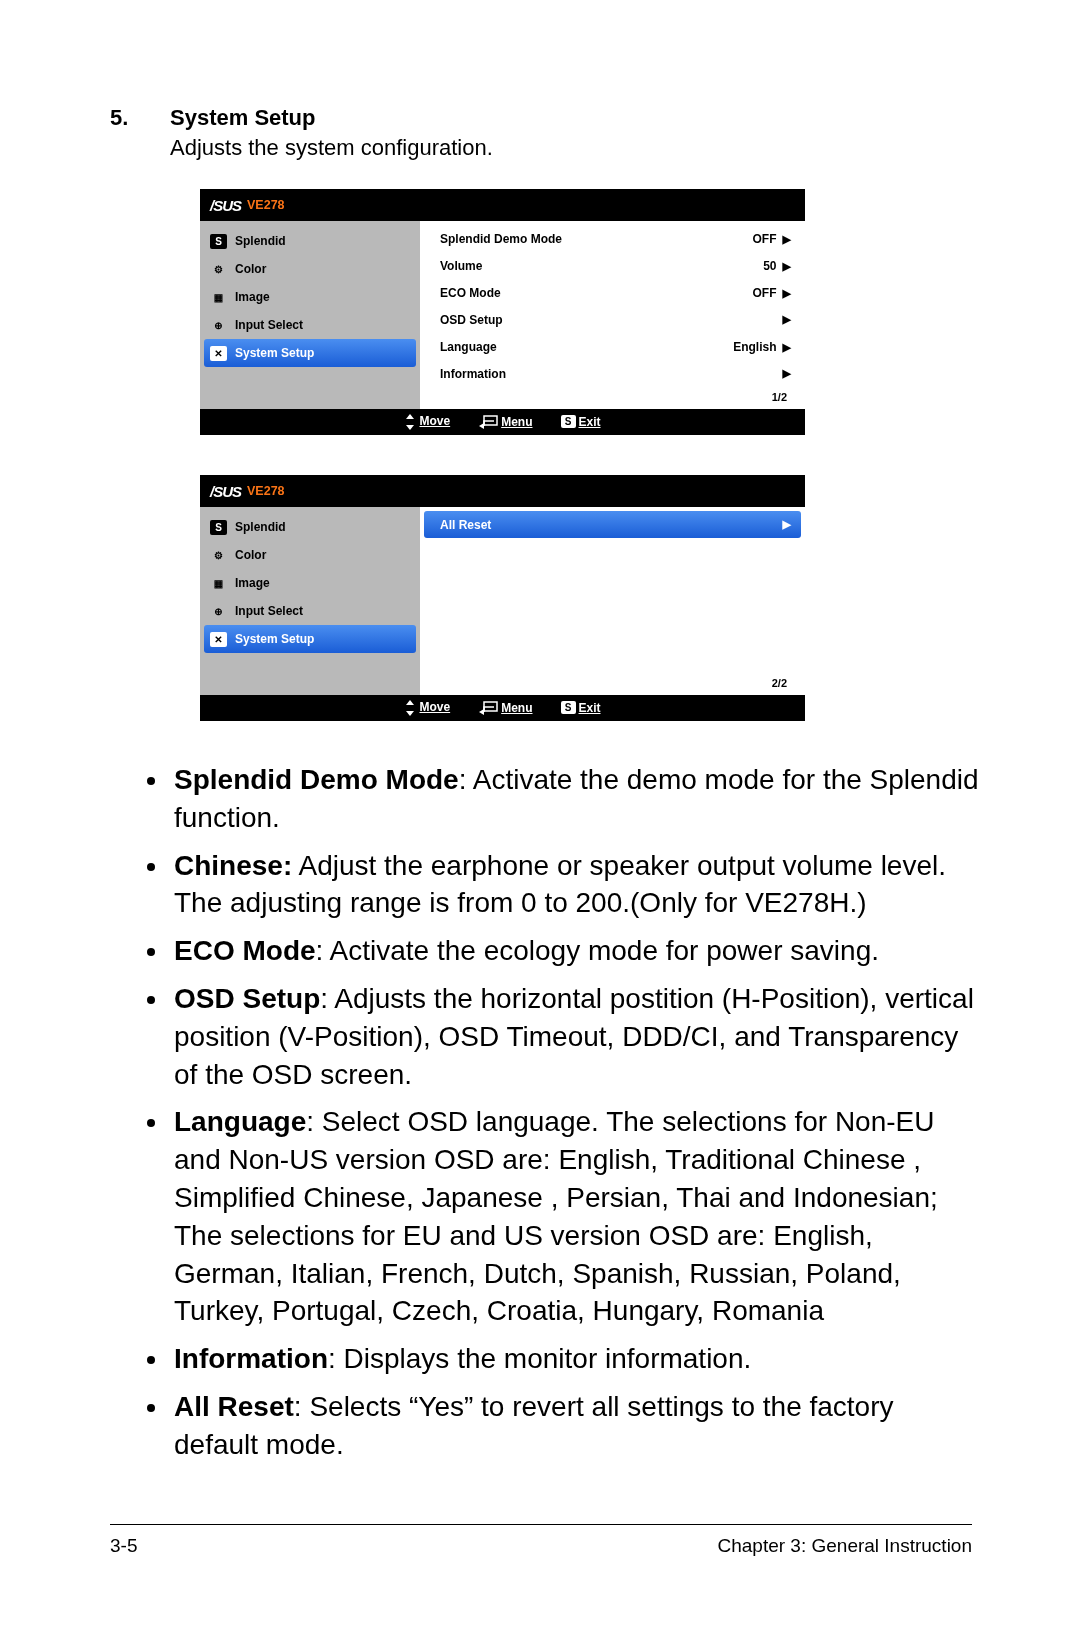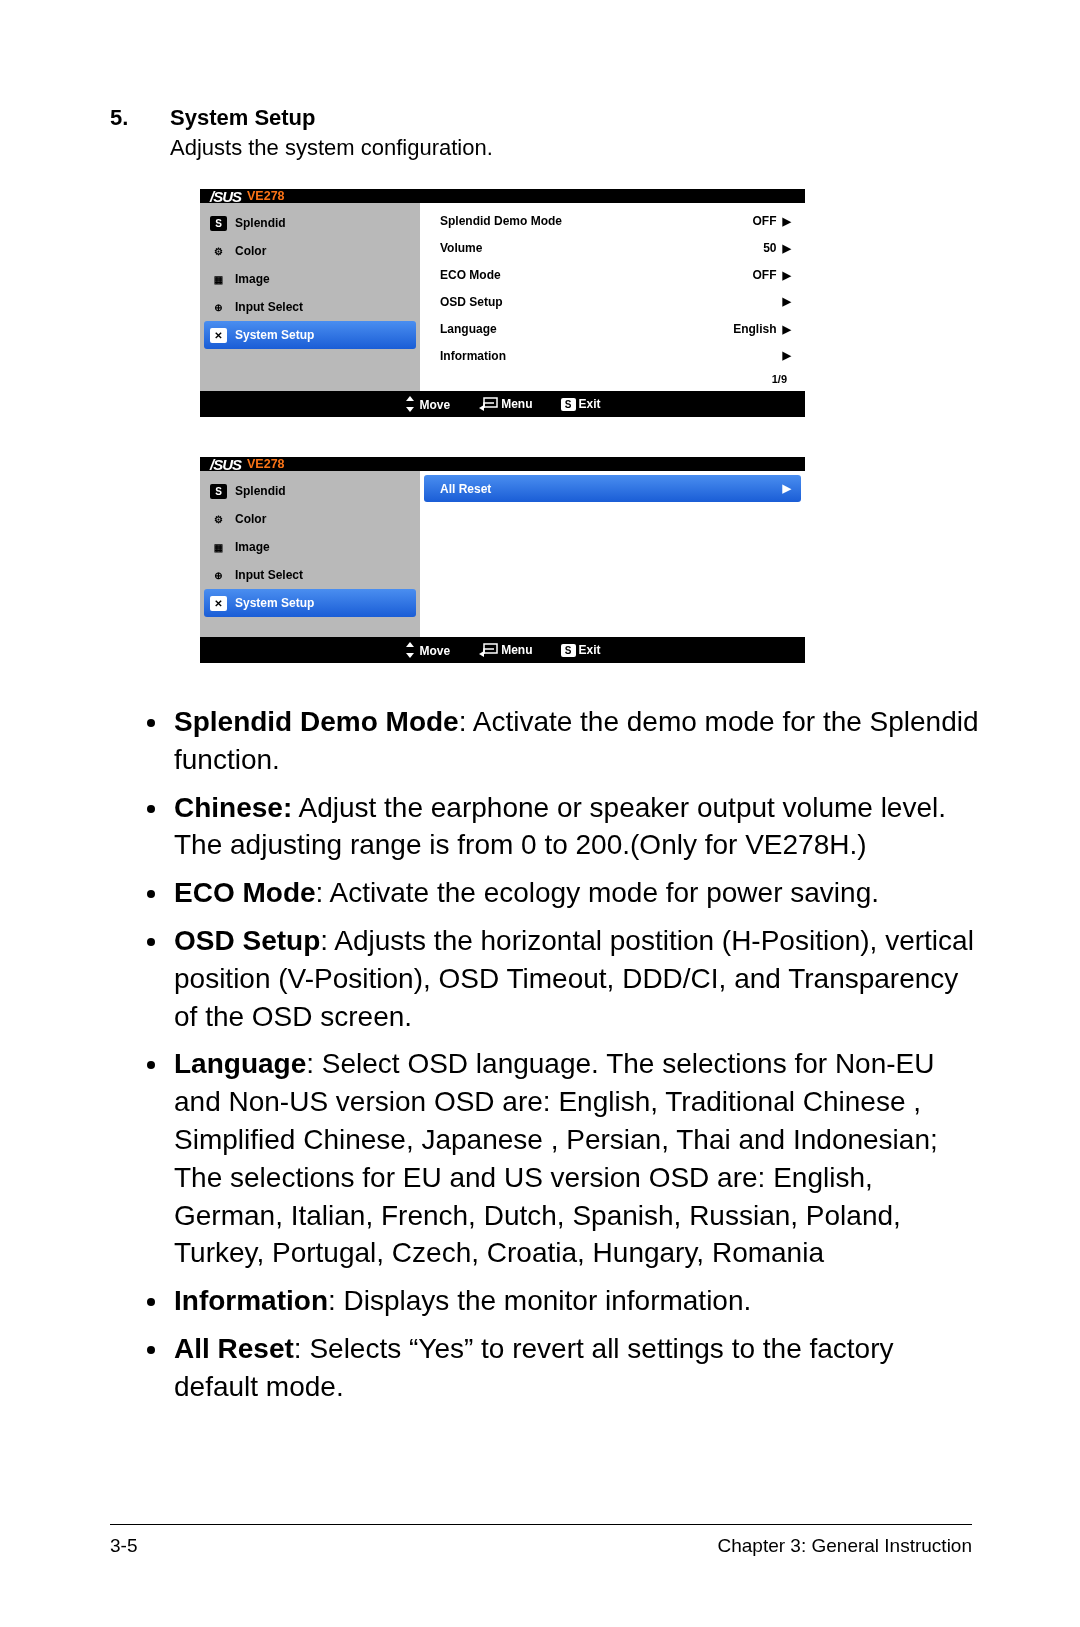--- a/index.html
+++ b/index.html
@@ -4,38 +4,38 @@
 <style>
   * { box-sizing: border-box; margin: 0; padding: 0; }
   html, body { width: 1080px; height: 1627px; background: #fff; font-family: Arial, Helvetica, sans-serif; color: #000; }
   .page { padding: 105px 100px 40px 110px; height: 1627px; position: relative; }
   .section-row { display: flex; }
   .section-num { width: 60px; font-weight: bold; font-size: 22px; }
   .section-title { font-weight: bold; font-size: 22px; }
   .section-desc { font-size: 22px; margin-top: 4px; margin-left: 60px; margin-bottom: 28px; }
   .osd-wrap { margin-left: 90px; margin-bottom: 40px; }
   .osd { width: 605px; background: #000; font-family: Arial, sans-serif; }
-  .osd-header { height: 14px; background: #000; display: flex; align-items: center; padding-left: 10px; gap: 6px; }
+  .osd-header { height: 32px; background: #000; display: flex; align-items: center; padding-left: 10px; gap: 6px; }
   .asus-logo { color: #fff; font-weight: bold; font-style: italic; font-size: 15px; letter-spacing: -1px; }
   .model { color: #f97316; font-size: 12.5px; font-weight: bold; }
   .osd-body { display: flex; background: #b9b9b9; }
   .osd-left { width: 220px; background: #b9b9b9; padding: 6px 0; }
   .osd-left-item { display: flex; align-items: center; height: 28px; padding-left: 10px; gap: 8px; font-size: 12px; font-weight: bold; color: #000; }
   .osd-left-item.selected { background: linear-gradient(#4a8ef0, #1a5dd6); color: #fff; border-radius: 3px; margin: 0 4px; padding-left: 6px; }
   .left-icon { width: 17px; height: 15px; display: inline-flex; align-items: center; justify-content: center; background: #000; color: #fff; border-radius: 2px; font-size: 10px; font-weight: bold; }
   .left-icon.selected-icon { background: #fff; color: #000; }
   .left-icon.plain { background: transparent; color: #000; }
   .osd-right { flex: 1; background: #fff; padding: 4px 4px 0 4px; position: relative; }
   .osd-right-item { display: flex; align-items: center; justify-content: space-between; height: 27px; padding: 0 10px 0 16px; font-size: 12px; font-weight: bold; color: #000; }
   .osd-right-item.selected { background: linear-gradient(#4a8ef0, #1a5dd6); color: #fff; border-radius: 3px; }
   .val-group { display: flex; align-items: flex-end; gap: 6px; }
   .arrow-r { font-size: 11px; }
   .page-ind { text-align: right; padding: 4px 14px 6px 0; font-size: 11px; font-weight: bold; }
   .osd-footer { height: 26px; background: #000; color: #fff; display: flex; align-items: center; justify-content: center; gap: 28px; font-size: 12px; font-weight: bold; }
-  .foot-item { display: flex; align-items: flex-end; gap: 3px; }
+  .foot-item { display: flex; align-items: flex-start; gap: 3px; text-decoration: underline; }
   .foot-icon { display: inline-flex; align-items: center; justify-content: center; }
   .s-badge { background: #fff; color: #000; border-radius: 2px; width: 15px; height: 13px; font-size: 10px; display: inline-flex; align-items: center; justify-content: center; font-weight: bold; }
   .bullets { margin-left: 60px; margin-top: 6px; }
   .bullets li { font-size: 28px; line-height: 1.35; margin-bottom: 10px; padding-left: 4px; }
   .bullets li .bold { font-weight: bold; }
   .page-footer { display: flex; justify-content: space-between; font-size: 19px; margin-top: 10px; position: absolute; bottom: 70px; left: 110px; right: 108px; border-top: 1px solid #000; padding-top: 10px;}
   ul { list-style: disc; }
 </style>
 </head>
 <body>
@@ -110,21 +110,21 @@
                 <span>English</span>
                 <span class="arrow-r">▶</span>
               </span>
           </div>
           <div class="osd-right-item">
             <span>Information</span>
             <span class="val-group">
                 <span class="arrow-r">▶</span>
               </span>
           </div>
-          <div class="page-ind">1/9</div>
+          <div class="page-ind">1/2</div>
         </div>
       </div>
       <div class="osd-footer">
         <div class="foot-item">
           <span class="foot-icon">
               <svg width="12" height="16">
                 <polygon points="6,0 10,5 2,5" fill="#fff"></polygon>
                 <polygon points="6,16 10,11 2,11" fill="#fff"></polygon>
               </svg>
             </span>
@@ -178,20 +178,21 @@
           </div>
         </div>
         <div class="osd-right">
           <div class="osd-right-item selected">
             <span>All Reset</span>
             <span class="val-group">
                 <span class="arrow-r">▶</span>
               </span>
           </div>
           <div style="height:135px"></div>
+          <div class="page-ind">2/2</div>
         </div>
       </div>
       <div class="osd-footer">
         <div class="foot-item">
           <span class="foot-icon">
               <svg width="12" height="16">
                 <polygon points="6,0 10,5 2,5" fill="#fff"></polygon>
                 <polygon points="6,16 10,11 2,11" fill="#fff"></polygon>
               </svg>
             </span>

